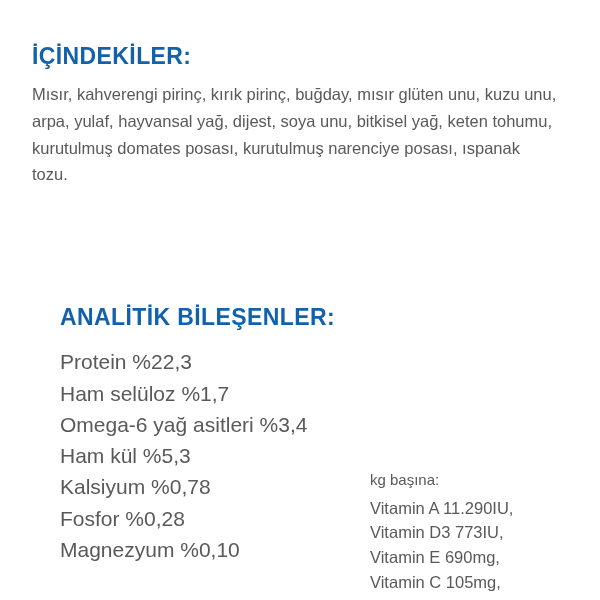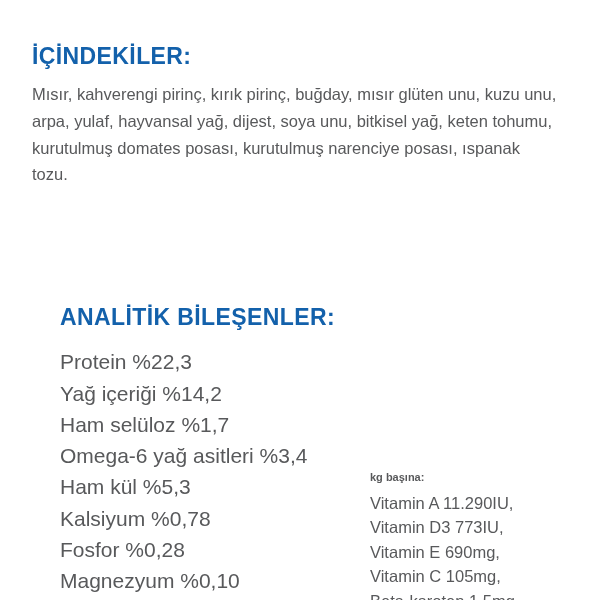--- a/index.html
+++ b/index.html
@@ -75,22 +75,22 @@
     white-space: nowrap;
   }
   .col-right {
     position: absolute;
     left: 310px;
     top: 124px;
     width: 230px;
   }
   .sub-heading {
     color: #58595b;
-    font-size: 11px;
-    font-weight: bold;
+    font-size: 15px;
+    font-weight: normal;
     margin: 0 0 6px 0;
     line-height: 1.3;
   }
   .vitamin-list {
     list-style: none;
     margin: 0;
     padding: 0;
   }
   .vitamin-list li {
     color: #58595b;
@@ -110,21 +110,20 @@
   </section>
 
   <section class="section-analytic">
     <h2 class="heading">ANALİTİK BİLEŞENLER:</h2>
 
     <div class="analytic-columns">
 
       <div class="col-left">
         <ul class="nutrient-list">
           <li>Protein %22,3</li>
-          <li>Yağ içeriği %14,2</li>
           <li>Ham selüloz %1,7</li>
           <li>Omega-6 yağ asitleri %3,4</li>
           <li>Ham kül %5,3</li>
           <li>Kalsiyum %0,78</li>
           <li>Fosfor %0,28</li>
           <li>Magnezyum %0,10</li>
         </ul>
       </div>
 
       <div class="col-right">

